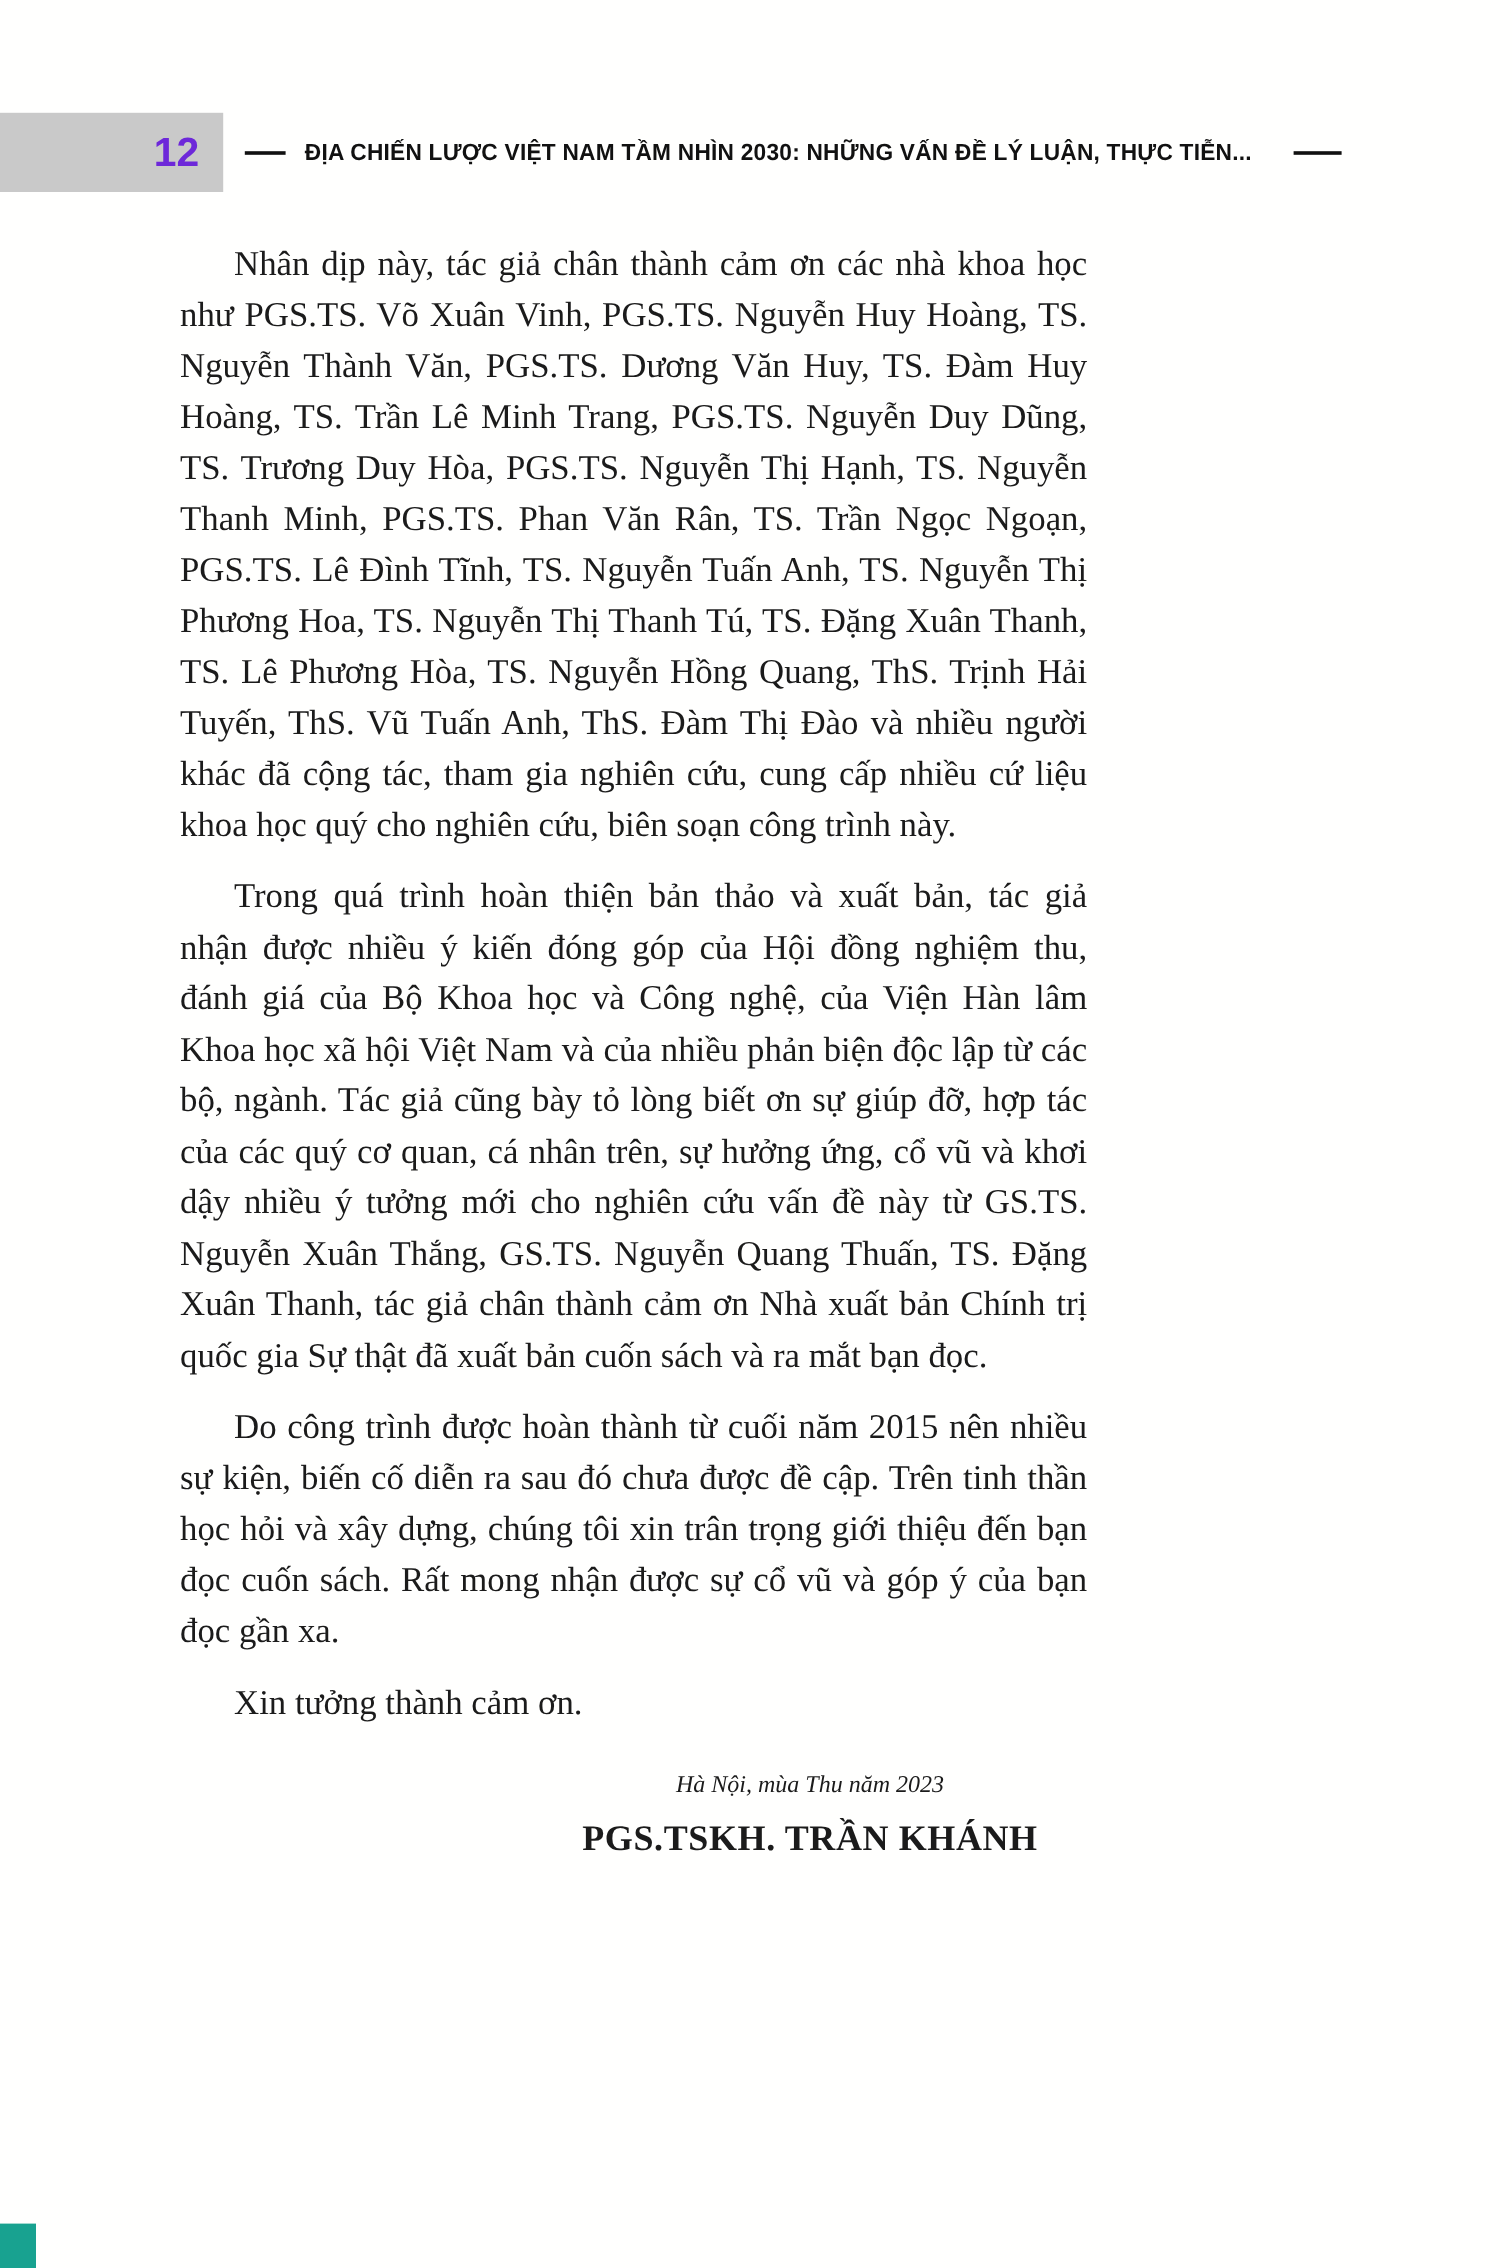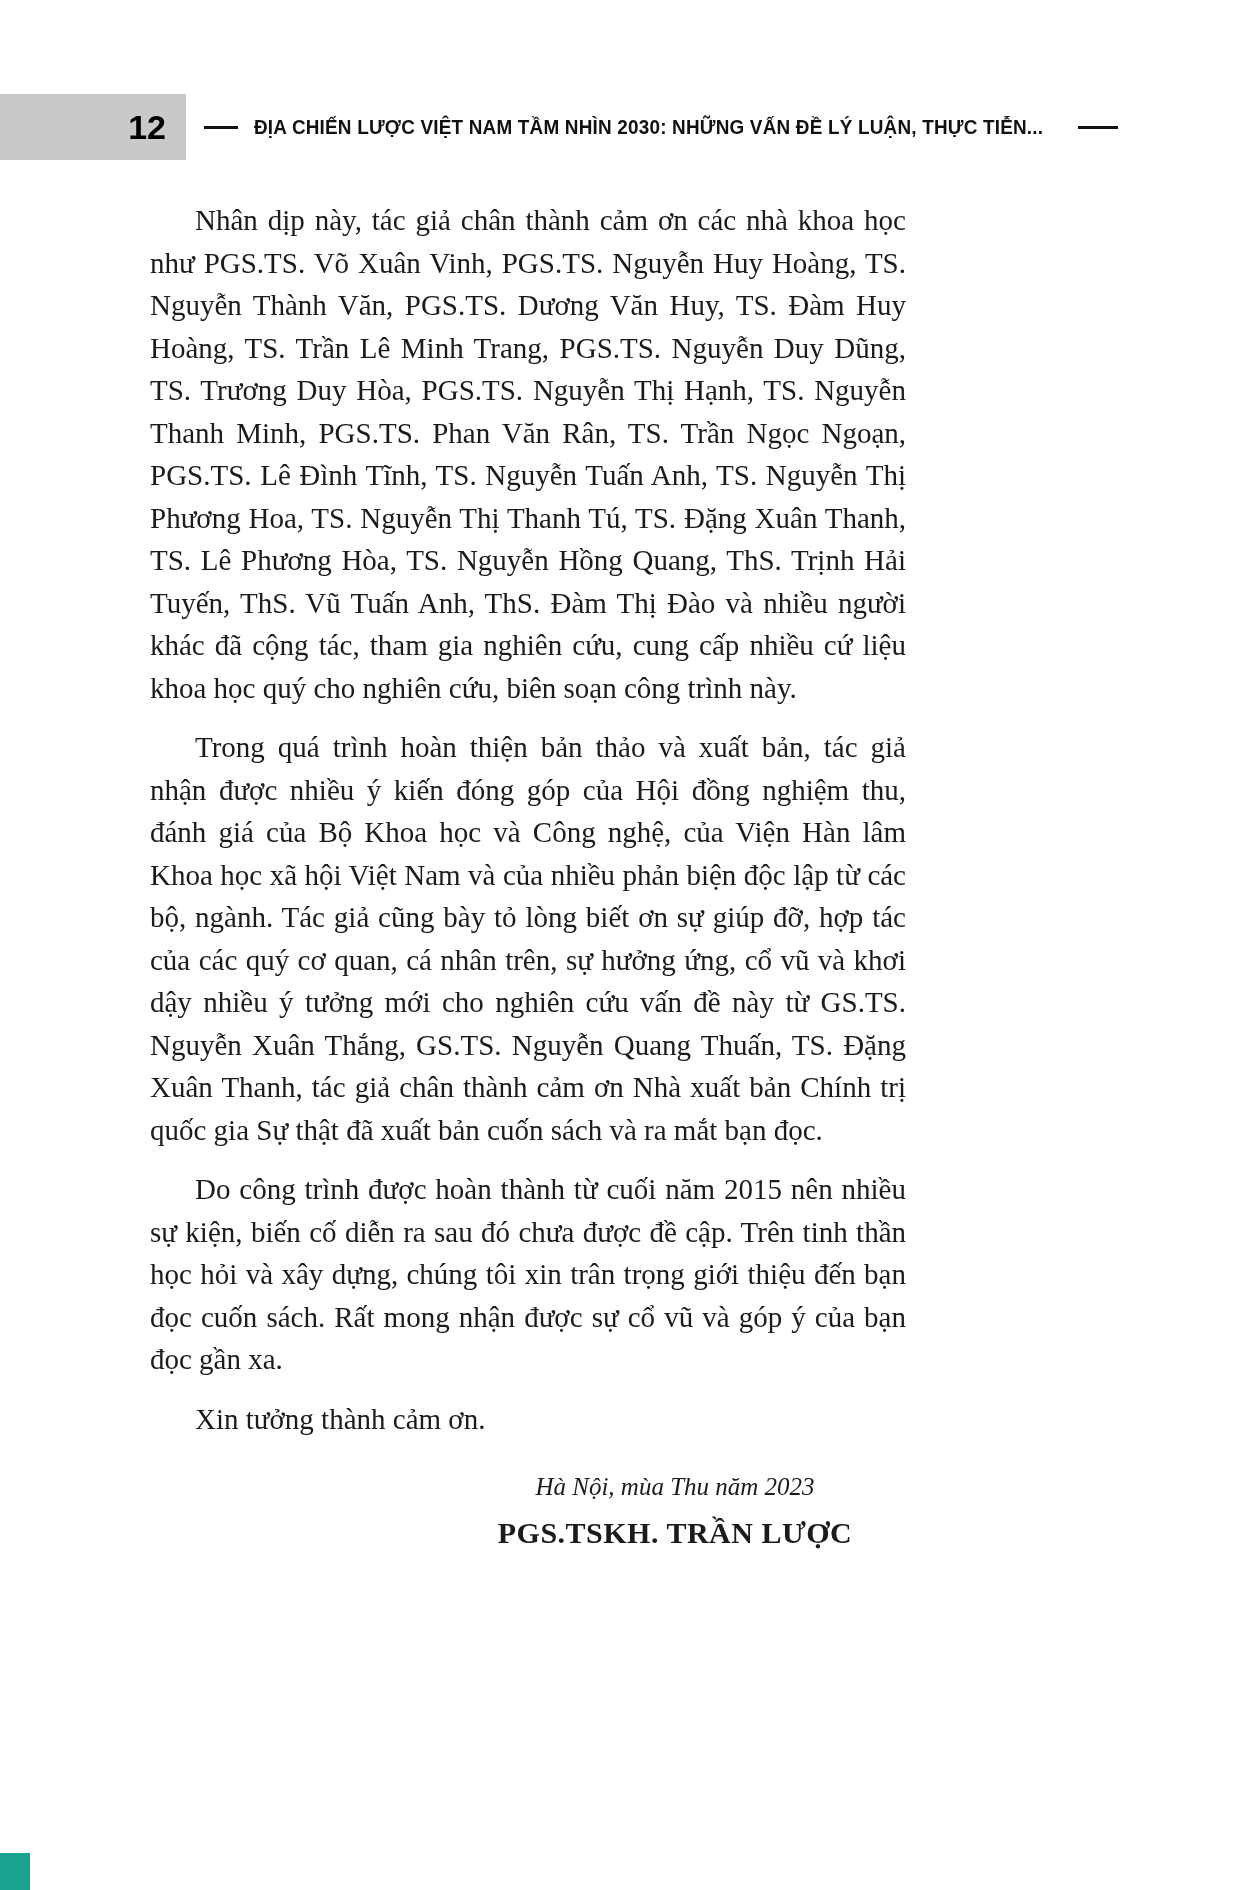--- a/index.html
+++ b/index.html
@@ -32,21 +32,21 @@
     align-items: center;
     justify-content: flex-end;
     padding-right: 20px;
     flex: 0 0 auto;
   }
   .pagenum {
     font-family: "Liberation Sans", "DejaVu Sans", sans-serif;
     font-weight: 700;
     font-size: 34px;
     line-height: 1;
-    color: #000000;
+    color: #6d28d9;
   }
   .header-dash {
     width: 34px;
     height: 3px;
     background: #111;
     margin: 0 16px 0 18px;
     flex: 0 0 auto;
   }
   .running-head {
     font-family: "Liberation Sans", "DejaVu Sans", sans-serif;
@@ -87,21 +87,21 @@
   .signature-block {
     margin-top: 24px;
     width: 440px;
     margin-left: auto;
     margin-right: 28px;
     text-align: center;
     text-indent: 0;
   }
   .signature-block .place-date {
     font-style: italic;
-    font-size: 25px;
+    font-size: 20px;
     line-height: 46px;
     text-indent: 0;
   }
   .signature-block .author {
     font-weight: 700;
     font-size: 30px;
     line-height: 46px;
     letter-spacing: 0.5px;
     text-indent: 0;
   }
@@ -131,19 +131,19 @@
   </div>
 
   <div class="page-body">
     <p>Nhân dịp này, tác giả chân thành cảm ơn các nhà khoa học như PGS.TS. Võ Xuân Vinh, PGS.TS. Nguyễn Huy Hoàng, TS. Nguyễn Thành Văn, PGS.TS. Dương Văn Huy, TS. Đàm Huy Hoàng, TS. Trần Lê Minh Trang, PGS.TS. Nguyễn Duy Dũng, TS. Trương Duy Hòa, PGS.TS. Nguyễn Thị Hạnh, TS. Nguyễn Thanh Minh, PGS.TS. Phan Văn Rân, TS. Trần Ngọc Ngoạn, PGS.TS. Lê Đình Tĩnh, TS. Nguyễn Tuấn Anh, TS. Nguyễn Thị Phương Hoa, TS. Nguyễn Thị Thanh Tú, TS. Đặng Xuân Thanh, TS. Lê Phương Hòa, TS. Nguyễn Hồng Quang, ThS. Trịnh Hải Tuyến, ThS. Vũ Tuấn Anh, ThS. Đàm Thị Đào và nhiều người khác đã cộng tác, tham gia nghiên cứu, cung cấp nhiều cứ liệu khoa học quý cho nghiên cứu, biên soạn công trình này.</p>
     <p>Trong quá trình hoàn thiện bản thảo và xuất bản, tác giả nhận được nhiều ý kiến đóng góp của Hội đồng nghiệm thu, đánh giá của Bộ Khoa học và Công nghệ, của Viện Hàn lâm Khoa học xã hội Việt Nam và của nhiều phản biện độc lập từ các bộ, ngành. Tác giả cũng bày tỏ lòng biết ơn sự giúp đỡ, hợp tác của các quý cơ quan, cá nhân trên, sự hưởng ứng, cổ vũ và khơi dậy nhiều ý tưởng mới cho nghiên cứu vấn đề này từ GS.TS. Nguyễn Xuân Thắng, GS.TS. Nguyễn Quang Thuấn, TS. Đặng Xuân Thanh, tác giả chân thành cảm ơn Nhà xuất bản Chính trị quốc gia Sự thật đã xuất bản cuốn sách và ra mắt bạn đọc.</p>
     <p>Do công trình được hoàn thành từ cuối năm 2015 nên nhiều sự kiện, biến cố diễn ra sau đó chưa được đề cập. Trên tinh thần học hỏi và xây dựng, chúng tôi xin trân trọng giới thiệu đến bạn đọc cuốn sách. Rất mong nhận được sự cổ vũ và góp ý của bạn đọc gần xa.</p>
     <p>Xin tưởng thành cảm ơn.</p>
 
     <div class="signature-block">
       <div class="place-date">Hà Nội, mùa Thu năm 2023</div>
-      <div class="author">PGS.TSKH. TRẦN LƯỢC</div>
+      <div class="author">PGS.TSKH. TRẦN KHÁNH</div>
     </div>
   </div>
 
   <div class="corner-block"></div>
 
 </div>
 
 </body></html>

